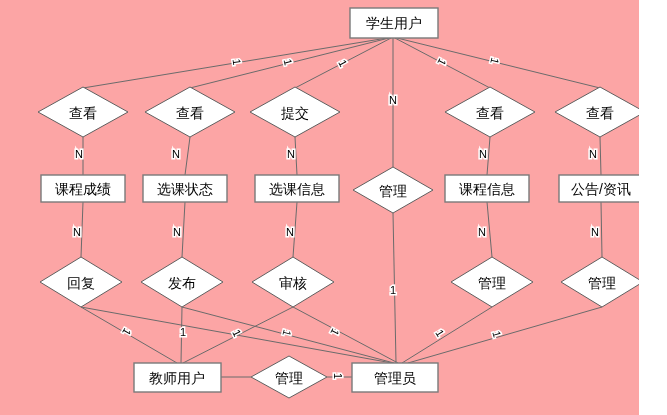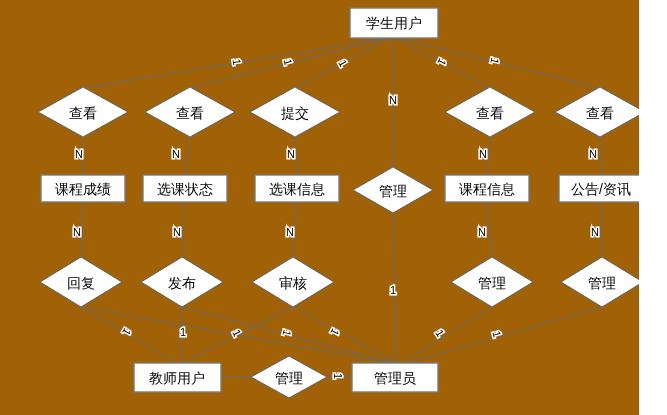--- a/index.html
+++ b/index.html
@@ -1,16 +1,16 @@
 <!DOCTYPE html>
 <html><head>
 <meta charset="utf-8">
 <style>
   html,body{margin:0;padding:0;background:#ffffff;}
-  .stage{width:639px;height:415px;position:relative;background:#a16207;overflow:hidden;}
+  .stage{width:639px;height:415px;position:relative;background:#fca5a5;overflow:hidden;}
   svg{display:block;}
   svg text{
     font-family:"Liberation Sans","DejaVu Sans",sans-serif;
     fill:#000000;
   }
   .node-label{font-size:14px;}
   .card-label{font-size:11px;stroke:#ffffff;stroke-width:3px;paint-order:stroke;fill:#000;}
   .edge{stroke:#6b6b6b;stroke-width:1;}
   .entity-box{fill:#ffffff;stroke:#7a7a7a;stroke-width:1.4;}
   .diamond{fill:#ffffff;stroke:#606060;stroke-width:1;}

